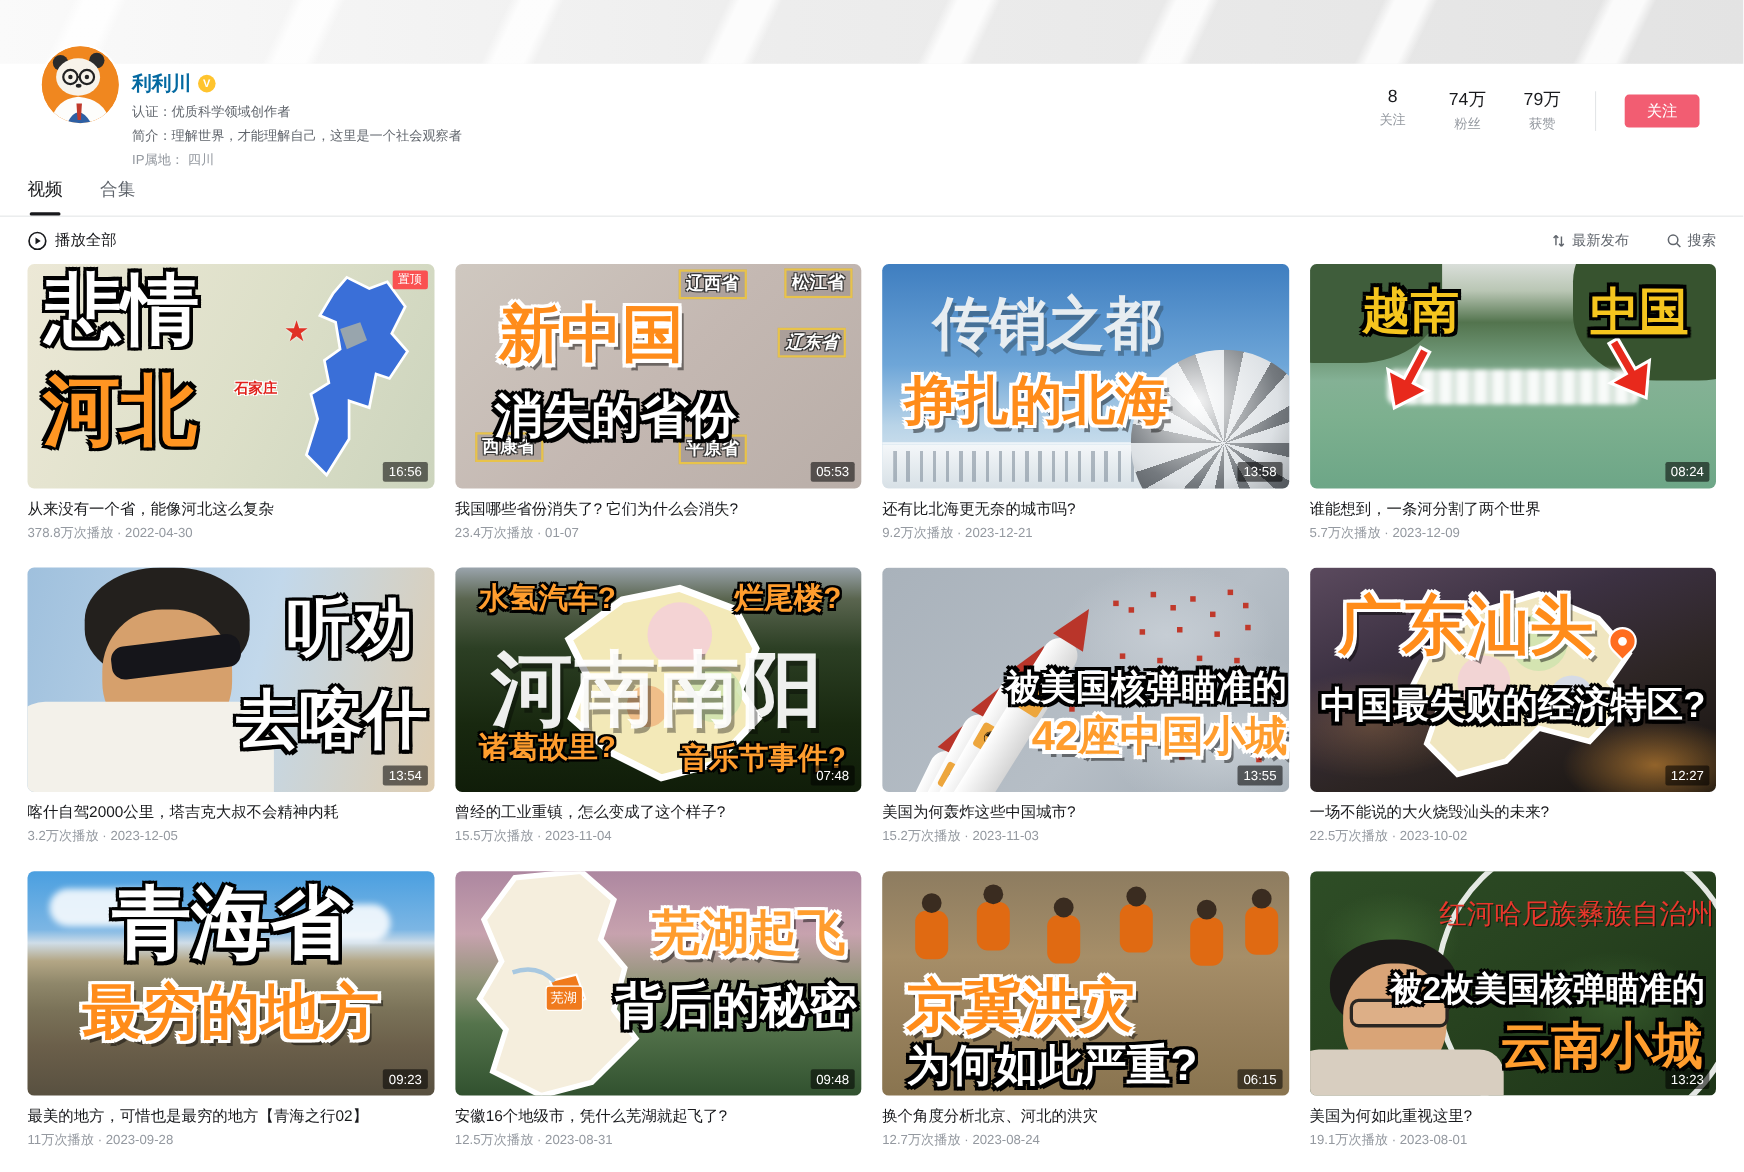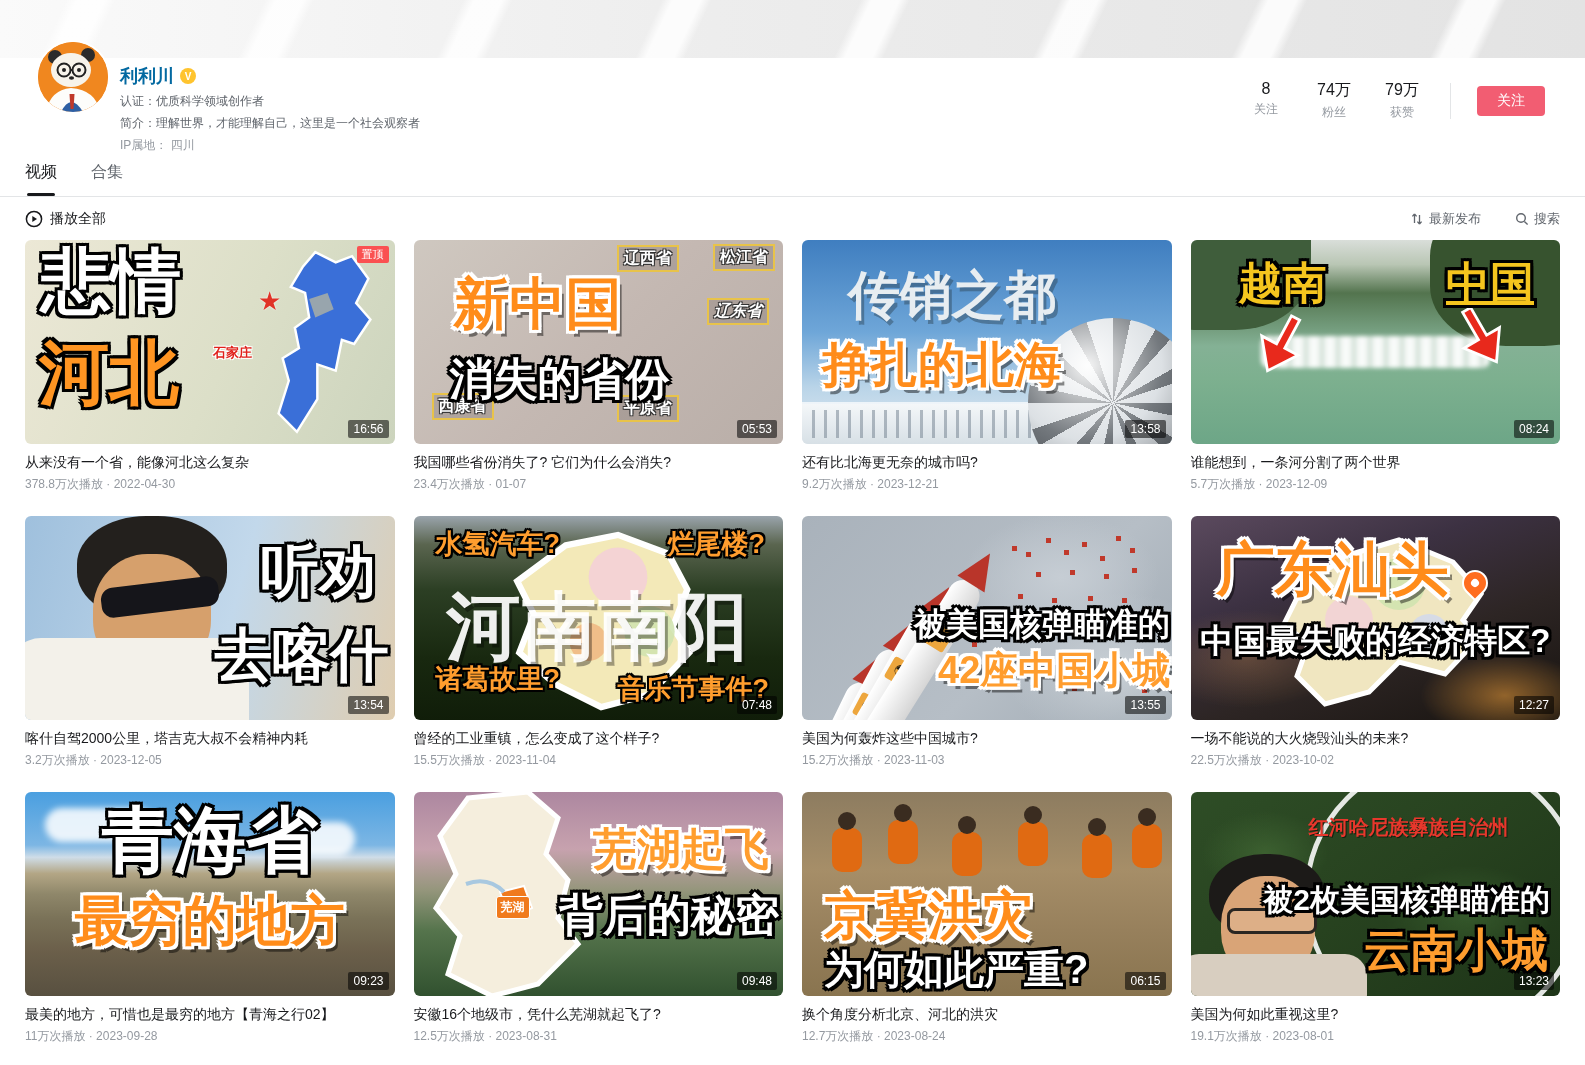--- a/index.html
+++ b/index.html
@@ -160,40 +160,40 @@
   .t7 .pin::after{content:"";position:absolute;left:7px;top:7px;width:8px;height:8px;border-radius:50%;background:#fff;}
   
   .t8{background:linear-gradient(180deg,#4a9fe0 0%,#7cb6e4 26%,#cfdde8 32%,#b3a685 40%,#8f876a 50%,#7a7258 62%,#6b5f4a 78%,#585040 100%);}
   .t8 .cloud{position:absolute;width:110px;height:34px;border-radius:20px;background:rgba(255,255,255,.85);filter:blur(3px);}
   .t8 .c1{left:20px;top:16px;} .t8 .c2{right:40px;top:30px;width:80px;}
   .t8 .l1{left:0;right:0;top:10px;font-size:72px;color:#fff;text-align:center;}
   .t8 .l2{left:0;right:0;top:100px;font-size:54px;color:#ff8c1a;text-align:center;}
   
   .t9{background:linear-gradient(180deg,#ad87a0 0%,#c7a2ae 28%,#95967c 48%,#55744c 68%,#31512f 100%);}
   .t9 svg{position:absolute;left:-6px;top:-4px;width:200px;height:216px;}
-  .t9 .wlab{position:absolute;left:82px;top:104px;background:#f07a1d;color:#fff;font-size:12px;font-weight:700;
+  .t9 .wlab{position:absolute;left:82px;top:104px;background:#f07a1d;color:#fff;font-size:12px;font-weight:400;
     padding:2px 4px;border-radius:3px;border:1px solid #fff;}
   .t9 .l1{right:14px;top:34px;font-size:44px;color:#ff9d2e;}
   .t9 .l2{right:4px;top:100px;font-size:44px;color:#fff;}
   
   .t10{background:linear-gradient(180deg,#8d7c60 0%,#a68e68 38%,#97805c 68%,#89744f 100%);}
   .t10 .wk{position:absolute;width:30px;height:44px;border-radius:10px;background:#e06a12;}
   .t10 .wk::before{content:"";position:absolute;left:6px;top:-16px;width:18px;height:18px;border-radius:50%;background:#3a2c20;}
   .t10 .w1{left:30px;top:36px;} .t10 .w2{left:86px;top:28px;} .t10 .w3{left:150px;top:40px;}
   .t10 .w4{left:216px;top:30px;} .t10 .w5{left:280px;top:42px;} .t10 .w6{left:330px;top:32px;}
   .t10 .l1{left:22px;top:96px;font-size:52px;color:#ff8c1a;}
   .t10 .l2{left:22px;top:156px;font-size:40px;color:#fff;}
   
   .t11{background:
       radial-gradient(90px 60px at 20% 30%, #3c6030 0%, transparent 70%),
       radial-gradient(120px 70px at 75% 60%, #35582b 0%, transparent 70%),
       linear-gradient(145deg,#2e4d26 0%,#27421f 50%,#1e3518 100%);}
   .t11 .ring{position:absolute;right:-24px;top:-36px;width:270px;height:270px;border-radius:50%;
     border:5px solid rgba(255,255,255,.88);}
-  .t11 .red{position:absolute;left:118px;top:22px;font-size:20px;font-weight:700;color:#e8372c;
+  .t11 .red{position:absolute;left:118px;top:22px;font-size:25px;font-weight:400;color:#e8372c;
     text-shadow:1px 1px 0 rgba(0,0,0,.5);}
   .t11 .hair{position:absolute;left:18px;top:62px;width:116px;height:84px;border-radius:48%;background:#1c1a18;}
   .t11 .face{position:absolute;left:30px;top:84px;width:94px;height:104px;border-radius:46%;background:#d9a477;}
   .t11 .glasses{position:absolute;left:36px;top:116px;width:84px;height:20px;border:3px solid #2a2622;border-radius:8px;background:rgba(255,255,255,.12);}
   .t11 .shirt{position:absolute;left:-14px;bottom:-20px;width:190px;height:62px;border-radius:22px;background:#d8cec0;}
   .t11 .l1{right:10px;top:92px;font-size:30px;color:#fff;}
   .t11 .l2{right:12px;top:134px;font-size:46px;color:#ff9d2e;}
   
   .icon{display:inline-flex;align-items:center;}
 </style>

